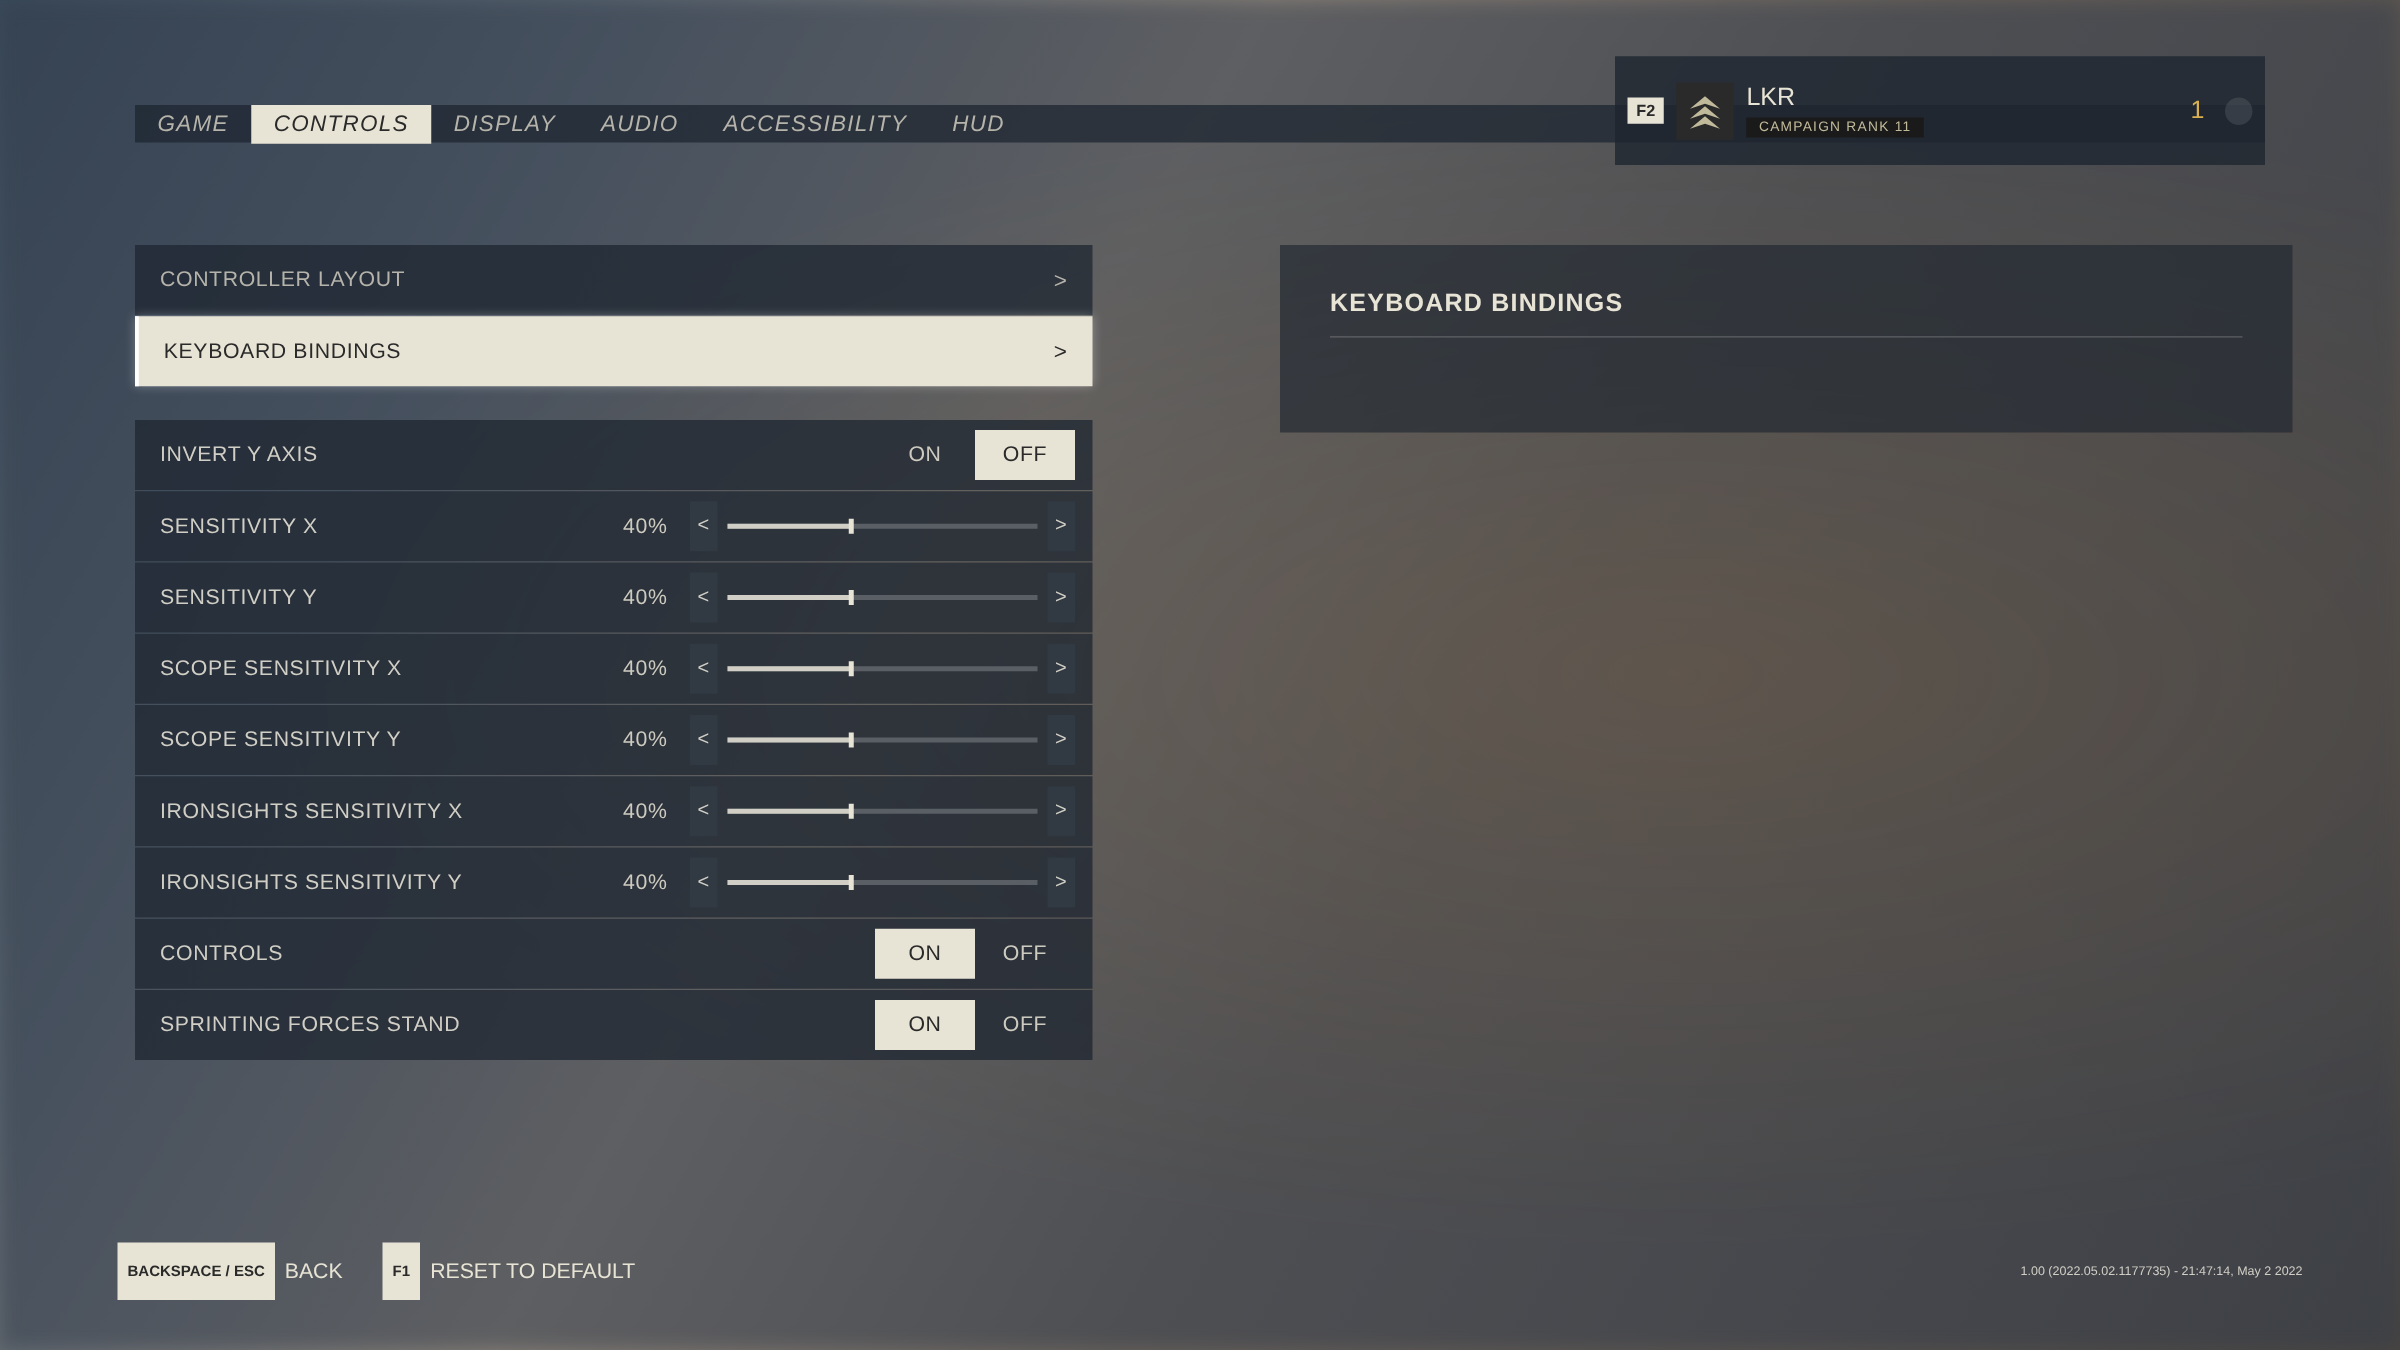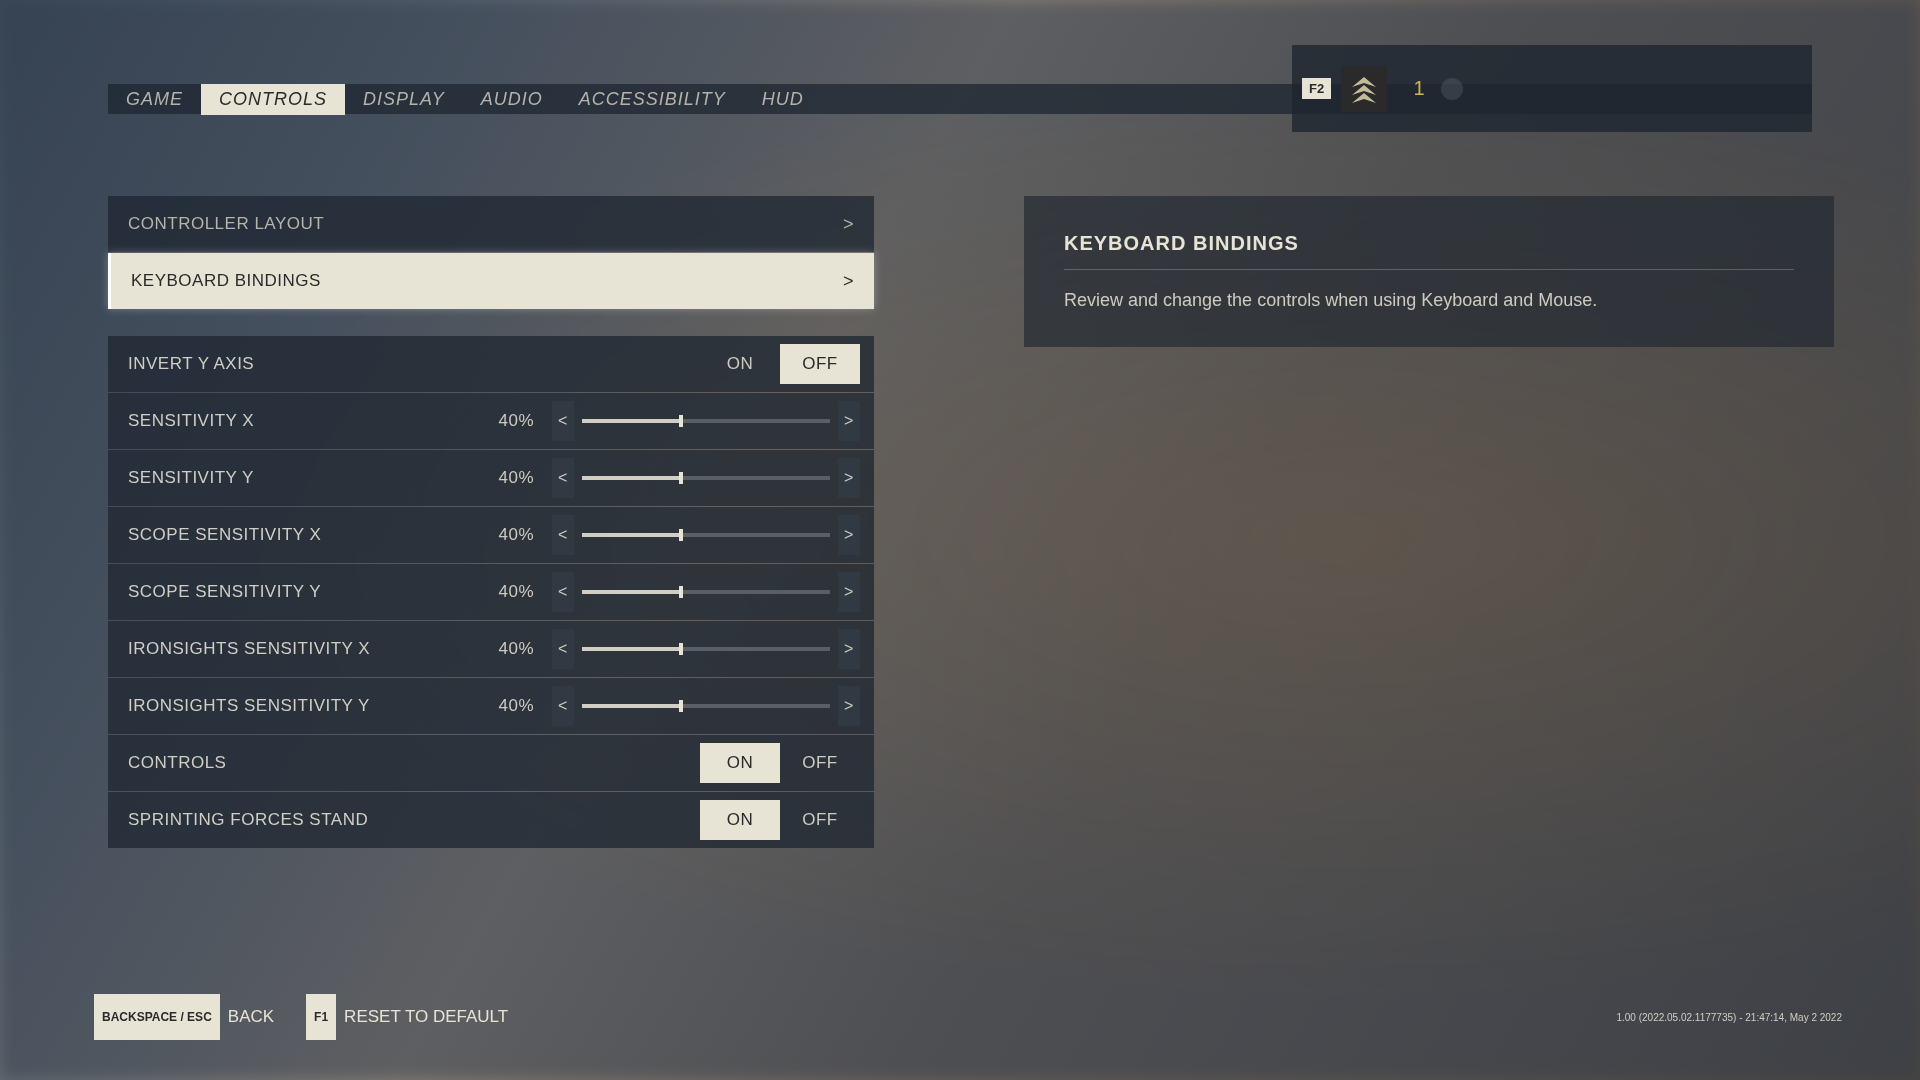--- a/index.html
+++ b/index.html
@@ -235,20 +235,24 @@
 
 <div class="player-card">
   <span class="key-hint-f2">F2</span>
   <div class="player-icon">
     <svg viewBox="0 0 32 32">
         <polygon points="16,4 28,14 16,10 4,14" fill="#c0b99a"></polygon>
         <polygon points="16,12 28,22 16,18 4,22" fill="#c0b99a"></polygon>
         <polygon points="16,20 28,30 16,26 4,30" fill="#c0b99a"></polygon>
       </svg>
   </div>
+  <div class="player-info">
+    <div class="player-name">LKR</div>
+    <div class="player-rank-label">CAMPAIGN RANK 11</div>
+  </div>
   <div class="player-level">1</div>
   <div class="player-avatar"></div>
 </div>
 
 <div class="settings-panel" id="settings-panel">
     <div class="panel-row nav">
       <span>CONTROLLER LAYOUT</span>
       <span class="chev">&gt;</span>
     </div>
     <div class="panel-row nav selected">
@@ -343,21 +347,20 @@
       <span class="filler"></span>
       <div class="toggle-group">
         <div class="toggle-btn active">ON</div>
         <div class="toggle-btn">OFF</div>
       </div>
     </div>
   </div>
 
 <div class="info-panel">
   <div class="info-title">KEYBOARD BINDINGS</div>
-  <div class="info-desc">Review and change the controls when using Keyboard and Mouse.</div>
 </div>
 
 <div class="bottom-bar">
   <div class="bottom-action">
     <span class="key-chip">BACKSPACE / ESC</span>
     <span>BACK</span>
   </div>
   <div class="bottom-action">
     <span class="key-chip">F1</span>
     <span>RESET TO DEFAULT</span>

